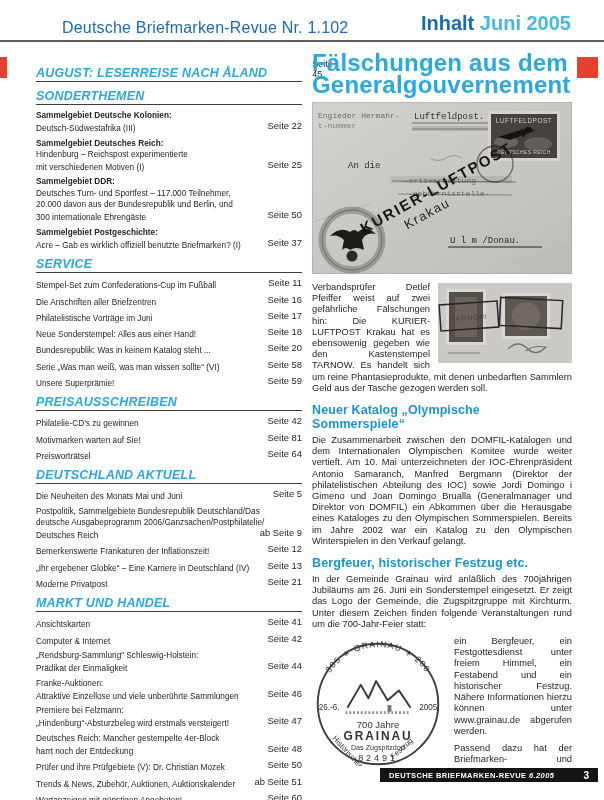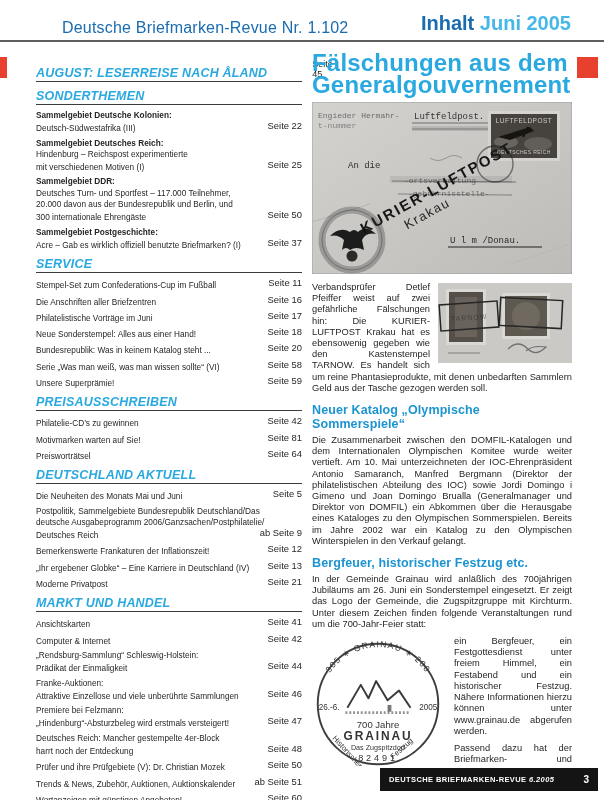--- a/index.html
+++ b/index.html
@@ -38,21 +38,21 @@
   .article{position:absolute;left:312px;top:52px;width:260px;height:714px;overflow:hidden;}
   .article-title{font-size:24px;line-height:22px;font-weight:bold;color:var(--cyan);
         letter-spacing:.2px;margin-bottom:6px;}
   .env-fig{width:260px;height:172px;margin-bottom:8px;}
   .env-fig svg,.stamps-fig svg,.postmark-fig svg{display:block;width:100%;height:100%;}
   .article p{margin:0 0 6px;font-size:9.3px;line-height:11.2px;text-align:justify;color:#1f1f1f;}
   .art-h{font-size:12.5px;font-weight:bold;color:var(--blue-mid);margin:9px 0 4px;letter-spacing:.1px;}
   .stamps-fig{float:right;width:134px;height:80px;margin:1px 0 4px 8px;}
   .postmark-fig{float:left;width:132px;height:132px;margin:2px 10px 2px 0;}
   
-  .footer{position:absolute;left:380px;top:768px;width:218px;height:23px;background:#141414;
+  .footer{position:absolute;left:380px;top:768px;width:218px;height:14px;background:#141414;
         display:flex;align-items:center;justify-content:space-between;padding:0 9px;box-sizing:border-box;}
   .footer-text{color:#fff;font-size:7.5px;font-weight:bold;letter-spacing:.4px;white-space:nowrap;}
   .footer-issue{font-style:italic;font-weight:bold;}
   .footer-page{color:#fff;font-size:10px;font-weight:bold;}
   .mono{font-family:"Liberation Mono",monospace;}
 </style>
 </head>
 <body>
 
 <div class="page">

